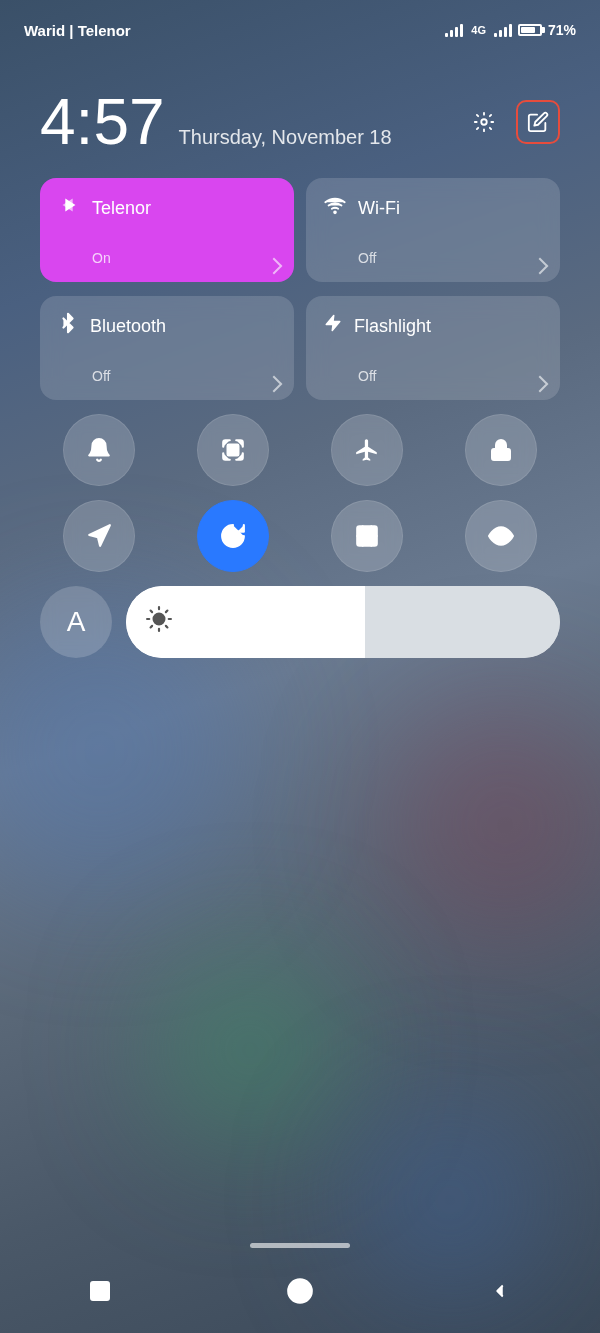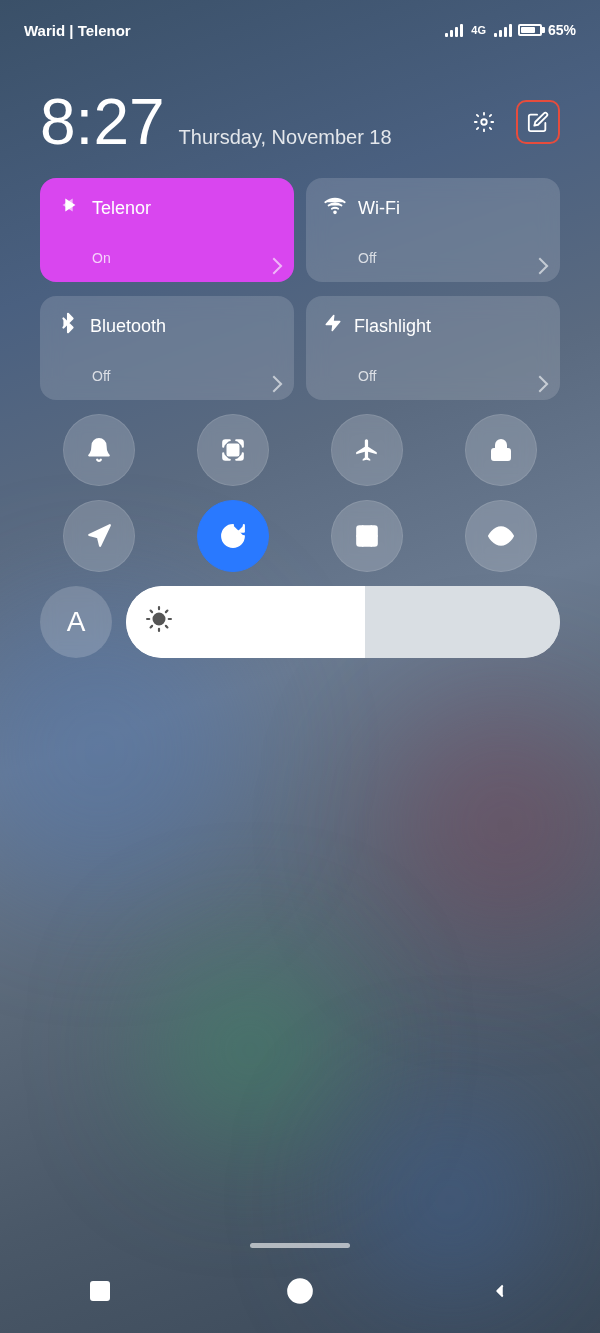--- a/index.html
+++ b/index.html
@@ -388,29 +388,29 @@
       <div class="signal-bar" style="height:4px"></div>
       <div class="signal-bar" style="height:7px"></div>
       <div class="signal-bar" style="height:10px"></div>
       <div class="signal-bar" style="height:13px"></div>
     </div>
     <div class="battery-container">
       <div class="battery-icon">
         <div class="battery-fill"></div>
       </div>
     </div>
-    <span>65%</span>
+    <span>71%</span>
   </div>
 </div>
 
 <div class="control-panel">
 
   <div class="time-header">
     <div class="time-section">
-      <div class="time-display">8:27</div>
+      <div class="time-display">4:57</div>
       <div class="date-display">Thursday, November 18</div>
     </div>
     <div class="header-icons">
       <div class="header-icon-btn">
 
         <svg width="22" height="22" viewBox="0 0 24 24" fill="none" xmlns="http://www.w3.org/2000/svg">
           <circle cx="12" cy="12" r="3" stroke="white" stroke-width="2" fill="none"></circle>
           <path d="M12 2v2M12 20v2M4.22 4.22l1.42 1.42M18.36 18.36l1.42 1.42M2 12h2M20 12h2M4.22 19.78l1.42-1.42M18.36 5.64l1.42-1.42" stroke="white" stroke-width="2" stroke-linecap="round" fill="none"></path>
         </svg>
       </div>

